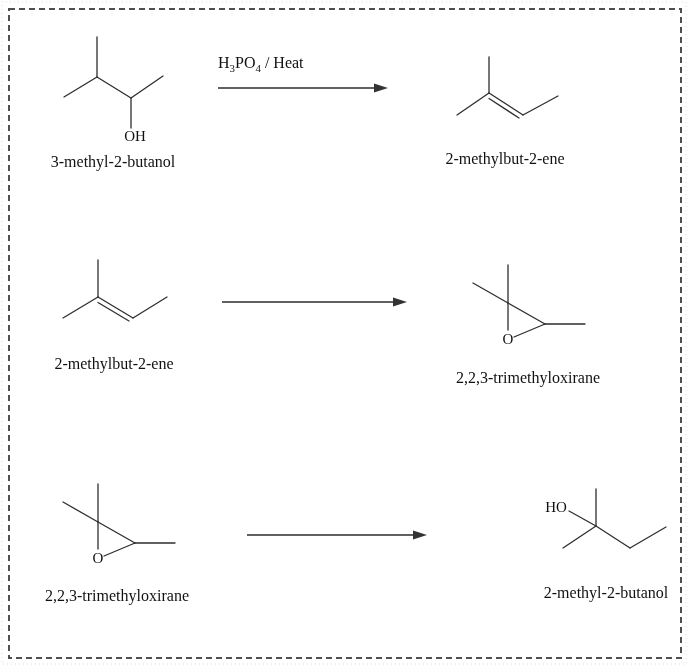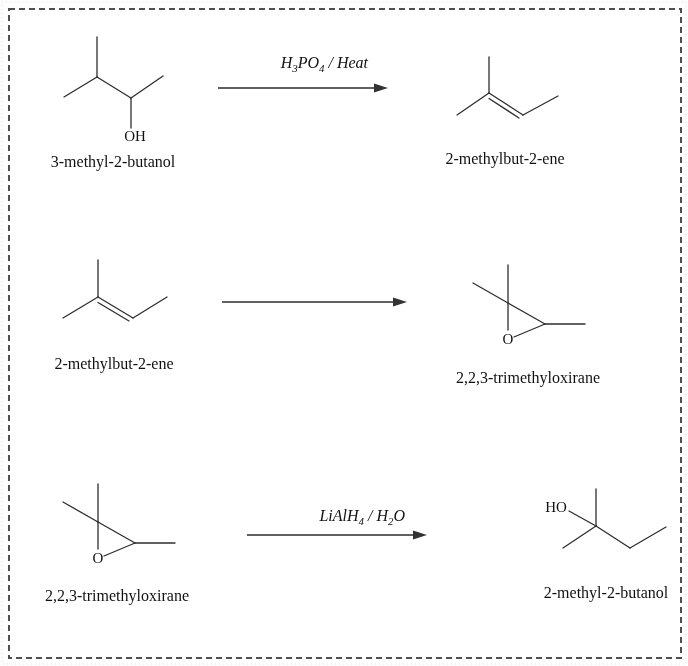--- a/index.html
+++ b/index.html
@@ -21,23 +21,22 @@
   svg.arrow polygon{fill:#333;}
   .name{
     position:absolute;
     font-size:16px;line-height:16px;
     color:#111;text-align:center;
     white-space:nowrap;
   }
   .reagent{
     position:absolute;
     font-size:16px;line-height:18px;
-    color:#111;text-align:right;
+    color:#111;text-align:left;
     white-space:nowrap;
-    font-style:italic;
   }
   .reagent sub{font-size:0.68em;}
 </style>
 </head>
 <body>
 
 <div class="canvas">
 
   <svg class="layer" width="688" height="666">
     <rect x="2" y="2" width="684" height="662" fill="none" stroke="#dcdcdc" stroke-width="1" stroke-dasharray="1 3"></rect>
@@ -98,21 +97,20 @@
     <line x1="48" y1="7" x2="48" y2="45"></line>
     <line x1="13" y1="25" x2="48" y2="45"></line>
     <line x1="48" y1="45" x2="85" y2="66"></line>
     <line x1="48" y1="45" x2="48" y2="72"></line>
     <line x1="54" y1="79" x2="85" y2="66"></line>
     <line x1="85" y1="66" x2="125" y2="66"></line>
     <text x="48" y="86" text-anchor="middle">O</text>
   </svg>
   <div class="name" style="left:32px;top:588px;width:170px">2,2,3-trimethyloxirane</div>
 
-  <div class="reagent" style="left:255px;top:507px;width:150px"><span>LiAlH</span><sub>4</sub><span> / H</span><sub>2</sub><span>O</span></div>
   <svg class="arrow" style="left:247px;top:527px" width="180" height="16">
     <line x1="0" y1="8" x2="167" y2="8"></line>
     <polygon points="166,3.5 180,8 166,12.5"></polygon>
   </svg>
 
   <svg class="mol" style="left:540px;top:480px" width="135" height="90">
     <line x1="29" y1="31" x2="56" y2="46"></line>
     <line x1="56" y1="9" x2="56" y2="46"></line>
     <line x1="56" y1="46" x2="23" y2="68"></line>
     <line x1="56" y1="46" x2="90" y2="68"></line>

